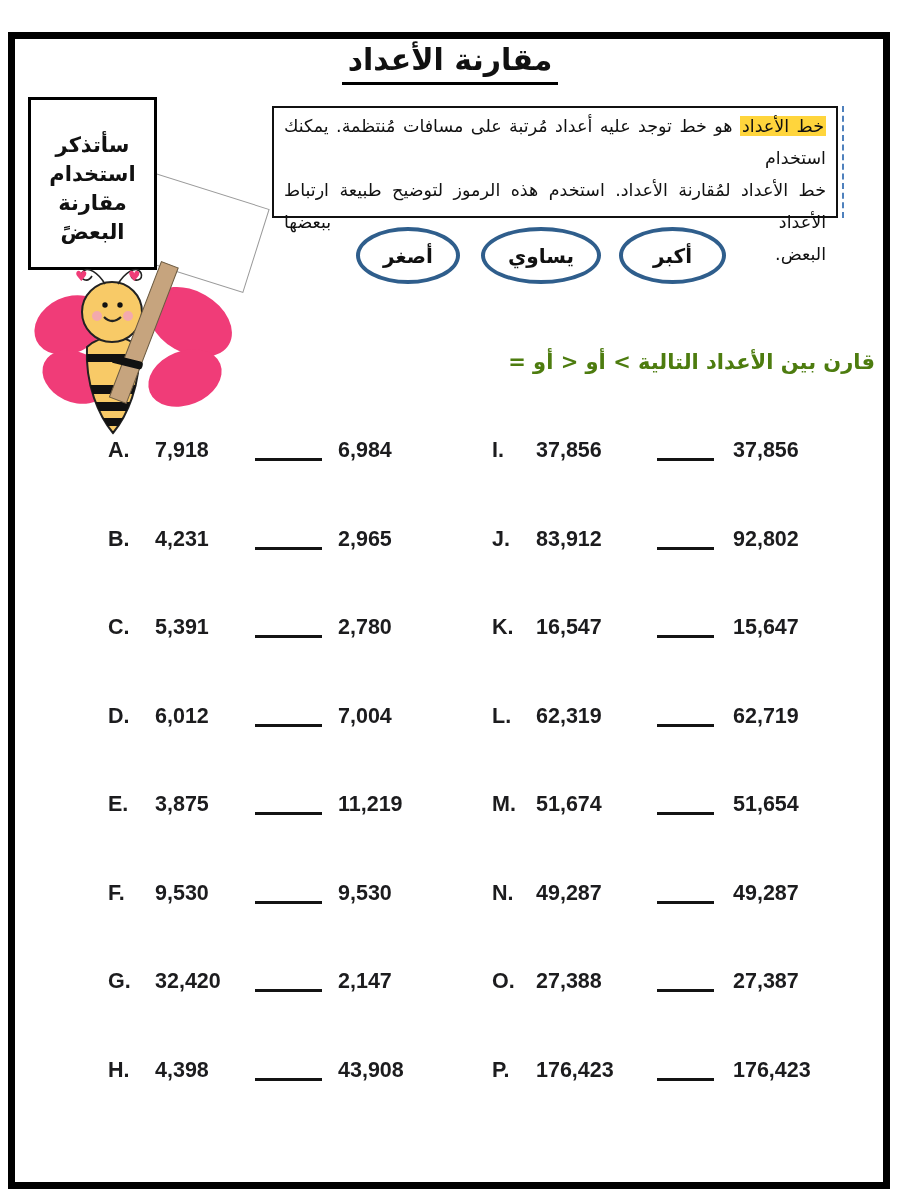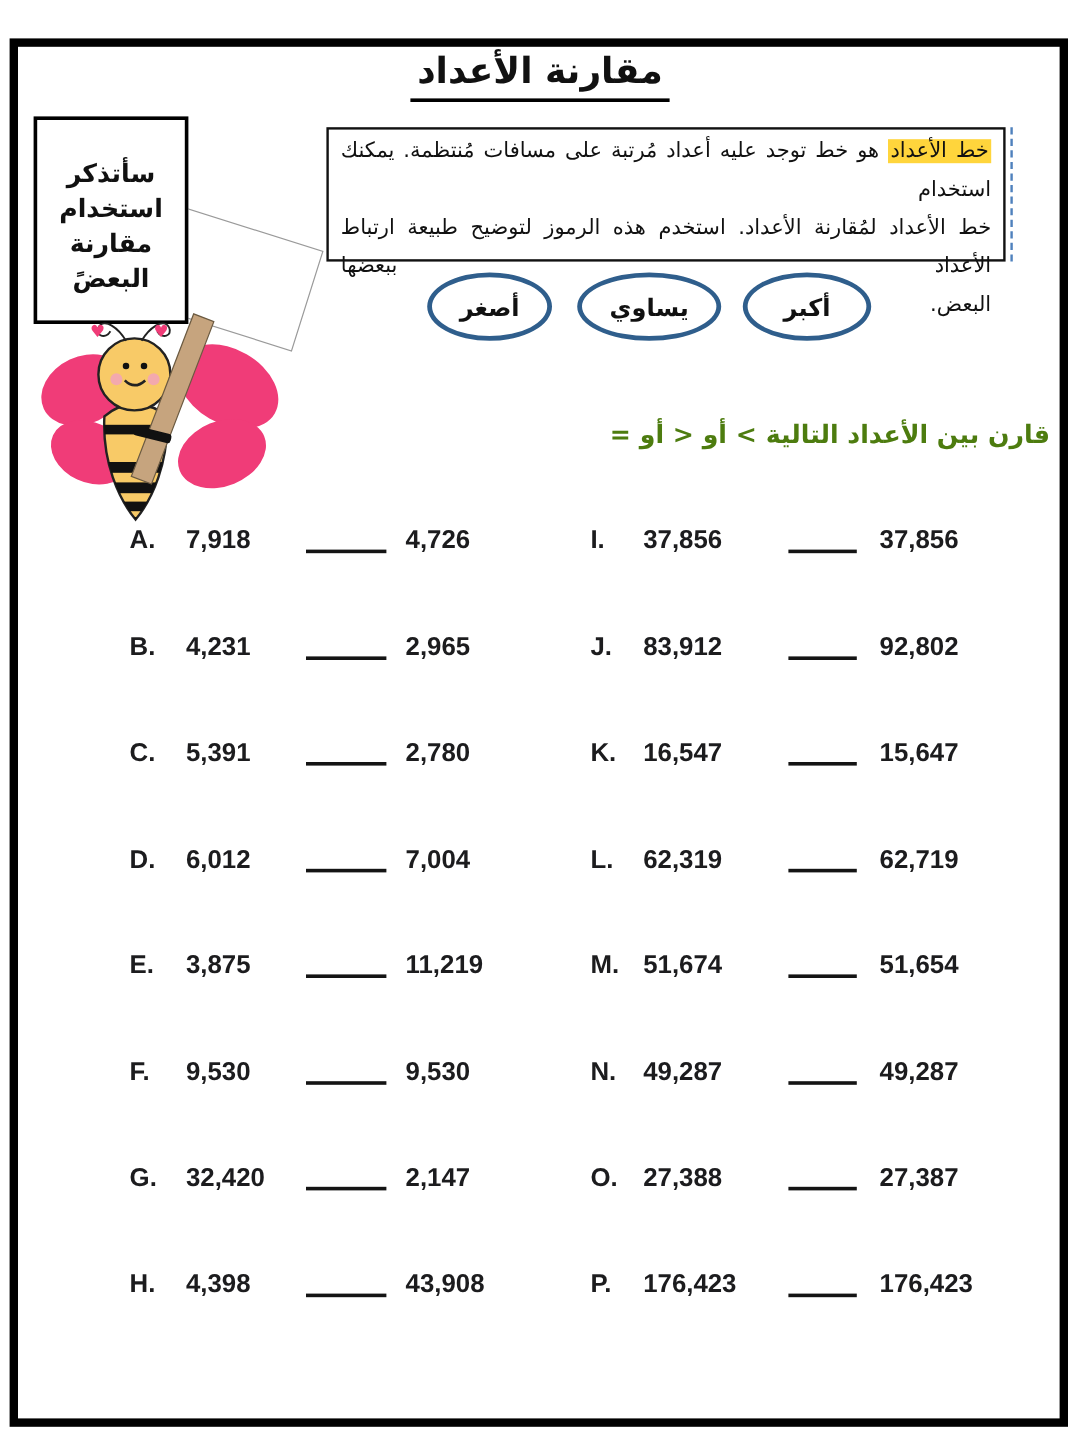--- a/index.html
+++ b/index.html
@@ -159,21 +159,21 @@
     <rect x="110" y="10" width="18" height="145" fill="#C6A47E" stroke="#6b5a41" stroke-width="1"></rect>
   </g>
   <rect x="86" y="108" width="32" height="8" rx="3" fill="#111" transform="rotate(14 101 112)"></rect>
 </svg>
 
 <div class="pcol leftcol">
   <div class="prow r0">
     <span class="plet">A.</span>
     <span class="pn1">7,918</span>
     <span class="pblank"></span>
-    <span class="pn2">4,726</span>
+    <span class="pn2">6,984</span>
   </div>
   <div class="prow r1">
     <span class="plet">B.</span>
     <span class="pn1">4,231</span>
     <span class="pblank"></span>
     <span class="pn2">2,965</span>
   </div>
   <div class="prow r2">
     <span class="plet">C.</span>
     <span class="pn1">5,391</span>

